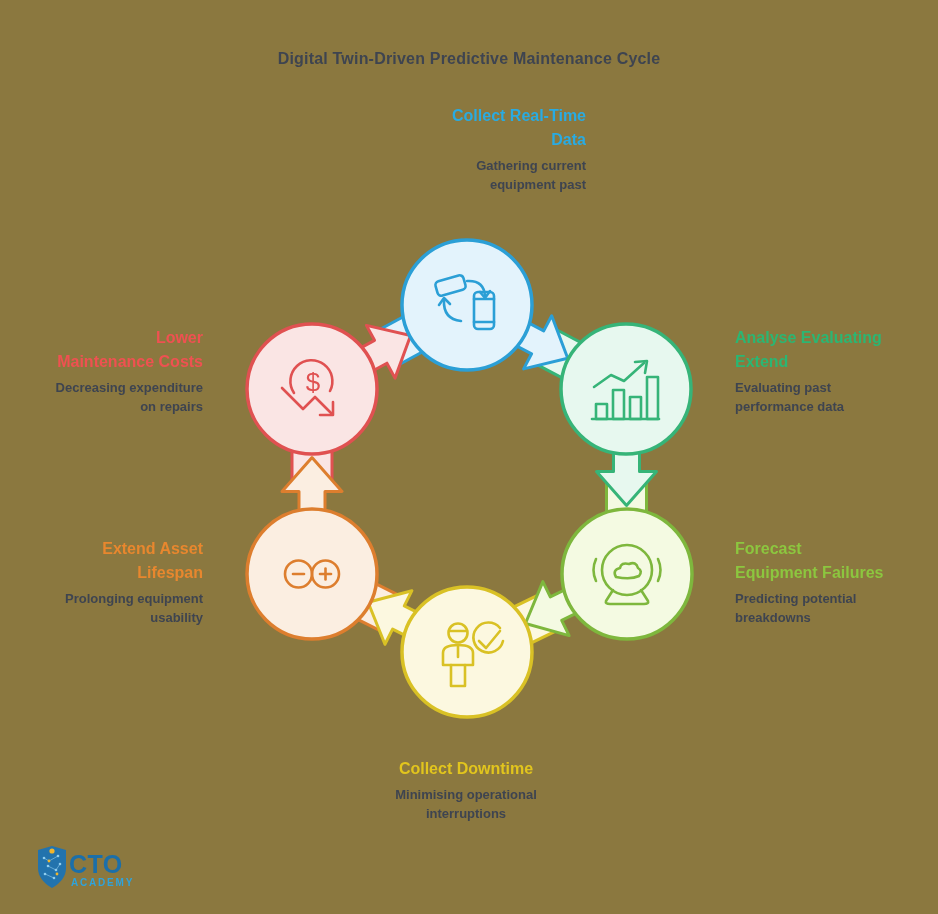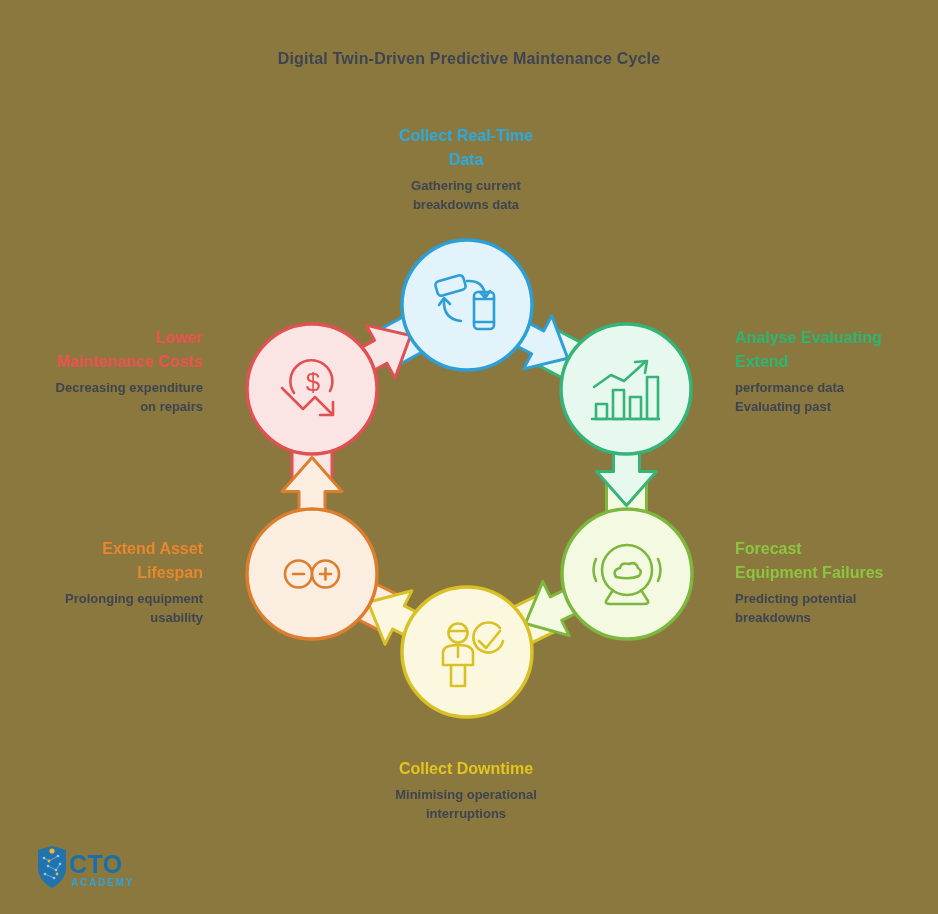--- a/index.html
+++ b/index.html
@@ -9,21 +9,21 @@
   }
   .title {
     position:absolute; top:50px; left:0; width:938px; text-align:center;
     font-size:16px; font-weight:700; letter-spacing:0.2px;
   }
   .stage-text { position:absolute; }
   .stage-heading { font-size:16px; font-weight:700; line-height:24px; }
   .stage-heading .line { display:block; }
   .stage-desc { font-size:13px; font-weight:600; line-height:19px; margin-top:4px; }
   .stage-desc .line { display:block; }
-  .block-top    { left:346px; top:124px; width:240px; text-align:center; }
+  .block-top    { left:346px; top:104px; width:240px; text-align:right; }
   .block-right1 { left:735px; top:326px; width:200px; text-align:left; }
   .block-right2 { left:735px; top:537px; width:205px; text-align:left; }
   .block-bottom { left:346px; top:757px; width:240px; text-align:center; }
   .block-left2  { right:735px; top:537px; width:210px; text-align:right; }
   .block-left1  { right:735px; top:326px; width:210px; text-align:right; }
   svg.ring { position:absolute; left:0; top:0; }
   .logo { position:absolute; left:36px; top:844px; }
   .dollar-glyph { font-family:"Liberation Sans", sans-serif; font-size:26px; font-weight:400; }
   .logo-name { font-family:"Liberation Sans", sans-serif; font-size:25px; font-weight:700; letter-spacing:0.5px; }
   .logo-subname { font-family:"Liberation Sans", sans-serif; font-size:10px; font-weight:700; letter-spacing:1.8px; }
@@ -135,32 +135,32 @@
     </g>
   </svg>
 
   <div class="stage-text block-top">
     <div class="stage-heading" style="color: rgb(41, 171, 226);">
       <span class="line">Collect Real-Time</span>
       <span class="line">Data</span>
     </div>
     <div class="stage-desc" style="color: rgb(62, 68, 80);">
       <span class="line">Gathering current</span>
-      <span class="line">breakdowns data</span>
+      <span class="line">equipment past</span>
     </div>
   </div>
 
   <div class="stage-text block-right1">
     <div class="stage-heading" style="color: rgb(43, 182, 115);">
       <span class="line">Analyse Evaluating</span>
       <span class="line">Extend</span>
     </div>
     <div class="stage-desc" style="color: rgb(62, 68, 80);">
+      <span class="line">Evaluating past</span>
       <span class="line">performance data</span>
-      <span class="line">Evaluating past</span>
     </div>
   </div>
 
   <div class="stage-text block-right2">
     <div class="stage-heading" style="color: rgb(140, 198, 63);">
       <span class="line">Forecast</span>
       <span class="line">Equipment Failures</span>
     </div>
     <div class="stage-desc" style="color: rgb(62, 68, 80);">
       <span class="line">Predicting potential</span>

